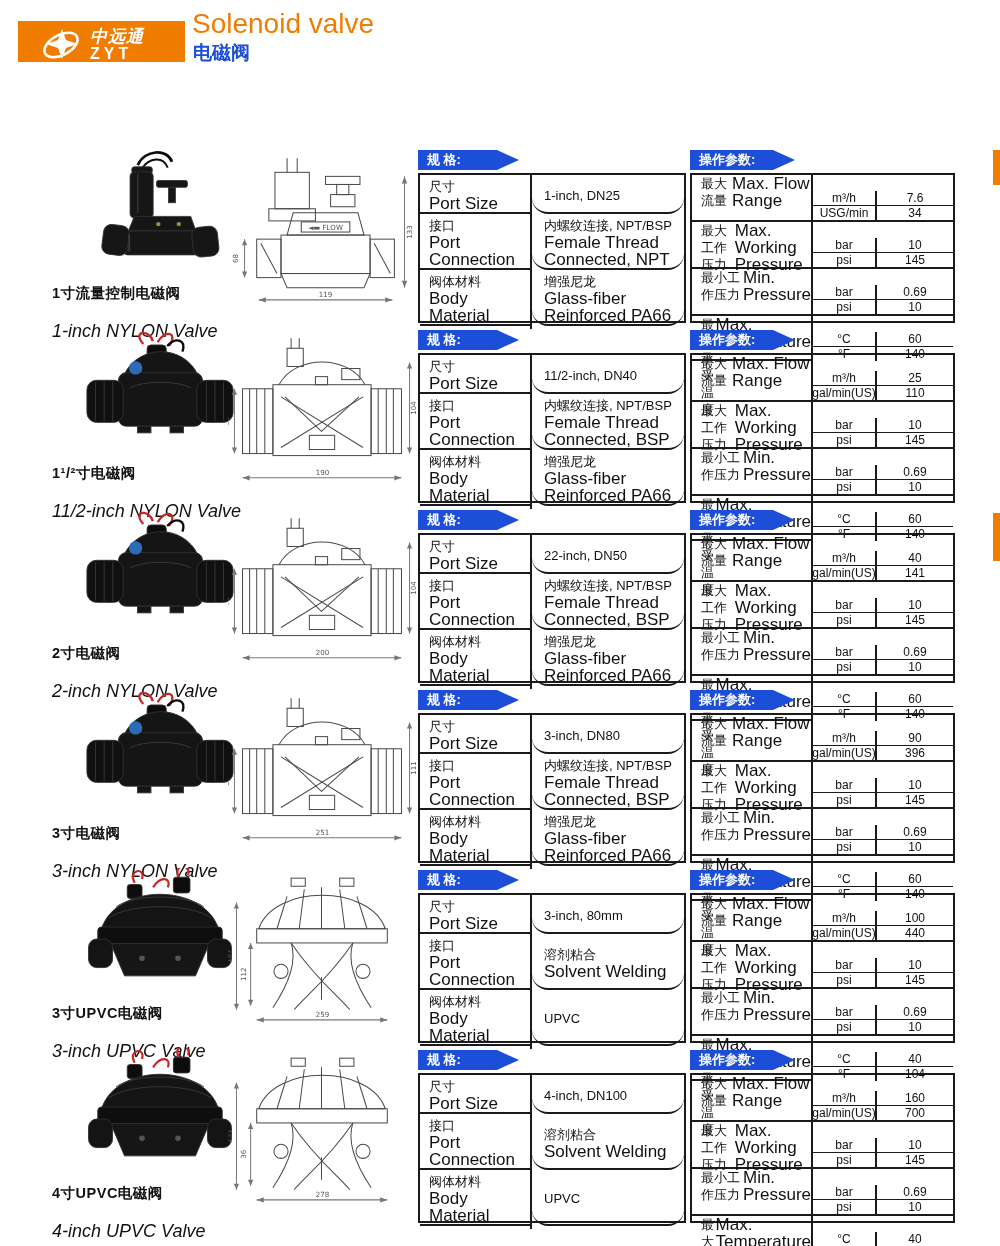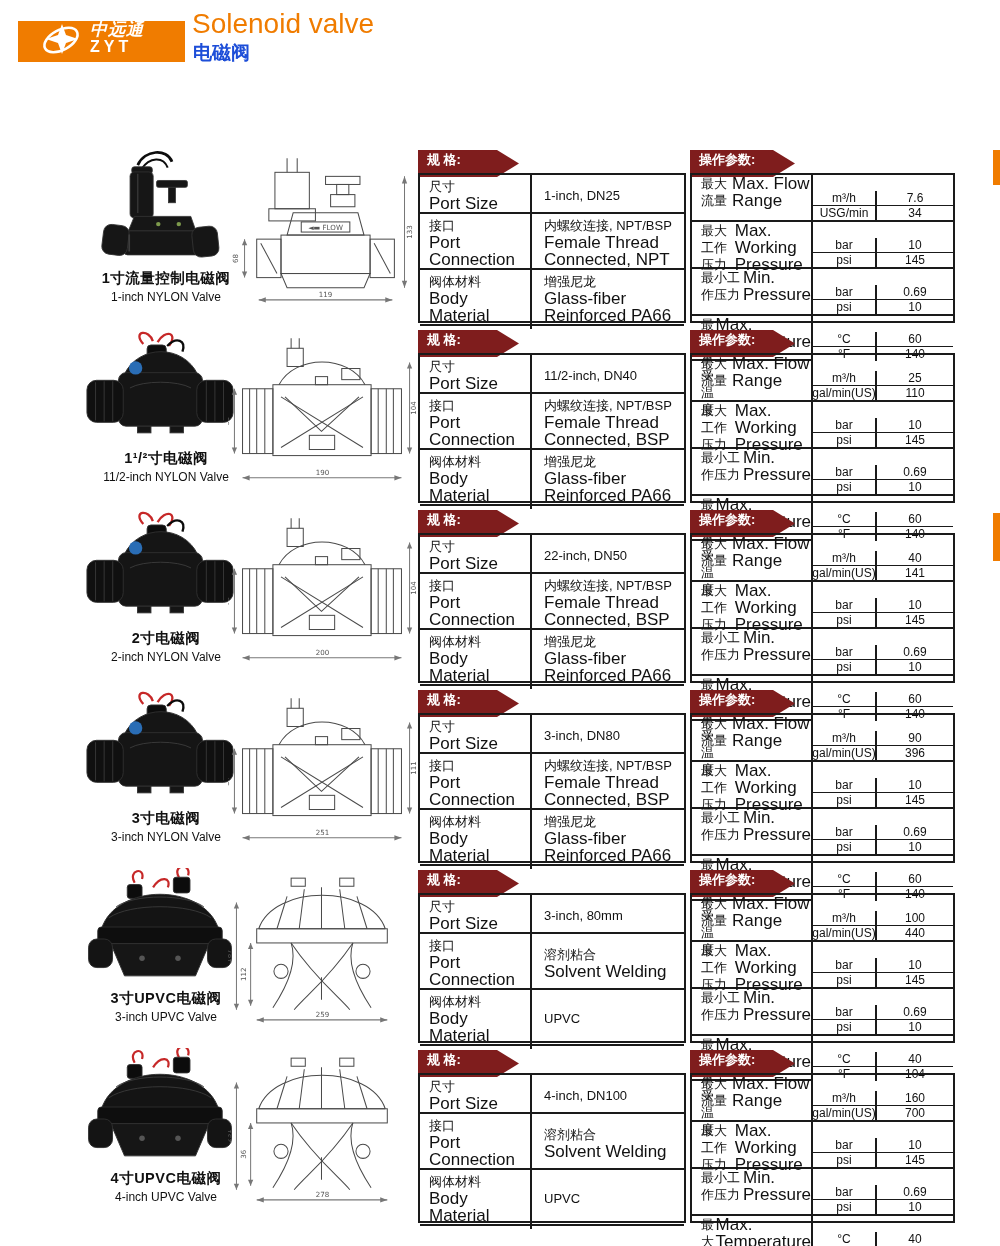--- a/index.html
+++ b/index.html
@@ -1,55 +1,55 @@
 <!DOCTYPE html>
 <html><head>
 <meta charset="utf-8">
 <style>
   html,body{margin:0;padding:0;background:#fff;}
   body{font-family:"Liberation Sans","DejaVu Sans",sans-serif;color:#111;}
   #page{position:relative;width:1000px;height:1246px;background:#fff;overflow:hidden;}
 
   
-  .logo-block{position:absolute;left:18px;top:21px;width:167px;height:41px;background:#F07C00;display:flex;align-items:flex-start;}
+  .logo-block{position:absolute;left:18px;top:21px;width:167px;height:41px;background:#F07C00;display:flex;align-items:flex-end;}
   .logo-star{margin-left:22px;}
   .logo-text{margin-left:6px;color:#fff;line-height:1;}
   .logo-zh{font-size:17px;font-weight:bold;font-style:italic;letter-spacing:1px;}
   .logo-latin{font-size:16px;font-weight:bold;letter-spacing:4px;margin-top:1px;}
   .title-en{position:absolute;left:192px;top:8px;font-size:28px;color:#F07C00;}
   .title-zh{position:absolute;left:193px;top:40px;font-size:19px;font-weight:bold;color:#1d4ed8;}
 
   .edge-tab{position:absolute;right:0;width:7px;background:#F07C00;}
   .edge-tab.t1{top:150px;height:35px;}
   .edge-tab.t2{top:513px;height:48px;}
 
   
   #products{position:absolute;left:0;top:146px;width:1000px;}
   .product{position:relative;height:180px;}
 
   .photo{position:absolute;left:86px;top:2px;width:148px;height:118px;}
   .photo svg{width:100%;height:100%;}
-  .plabel{position:absolute;left:52px;top:123px;width:228px;text-align:center;}
+  .plabel{position:absolute;left:52px;top:138px;width:228px;}
   .plabel-zh{font-size:14.5px;font-weight:bold;letter-spacing:.5px;}
-  .plabel-en{font-size:12px;margin-top:2px;}
+  .plabel-en{font-size:18px;margin-top:18px;font-style:italic;}
 
   .drawing{position:absolute;left:228px;top:0;width:188px;height:164px;}
   .drawing svg{width:100%;height:100%;}
 
-  .banner{position:absolute;top:4px;height:27px;background:#7f1d1d;color:#fff;
+  .banner{position:absolute;top:4px;height:20px;background:#1d4ed8;color:#fff;
     font-size:13px;font-weight:bold;line-height:19px;padding:0 30px 0 9px;
     clip-path:polygon(0 0,calc(100% - 22px) 0,100% 50%,calc(100% - 22px) 100%,0 100%);}
   .spec-banner{left:418px;min-width:62px;}
   .param-banner{left:690px;min-width:66px;}
 
   .spec-table{position:absolute;left:418px;top:27px;width:268px;height:150px;box-sizing:border-box;
     border:2px solid #1a1a1a;display:grid;grid-template-columns:112px 1fr;grid-template-rows:repeat(4,1fr);}
   .s-cell{border-right:2px solid #1a1a1a;border-bottom:2px solid #1a1a1a;padding:3px 0 0 9px;
     display:flex;flex-direction:column;justify-content:center;}
-  .s-val{border-right:none;padding-left:12px;}
+  .s-val{border-right:none;padding-left:12px;border-radius:16px;}
   .spec-table > :nth-last-child(-n+2){border-bottom:none;}
   .cell-zh{font-size:13px;line-height:17px;}
   .cell-en{font-size:17px;line-height:17px;}
 
   .param-table{position:absolute;left:690px;top:27px;width:265px;height:150px;box-sizing:border-box;
     border:2px solid #1a1a1a;display:grid;grid-template-columns:121px 64px 1fr;grid-template-rows:repeat(8,1fr);}
   .p-name{grid-row:span 2;border-right:2px solid #1a1a1a;border-bottom:2px solid #1a1a1a;
     display:flex;flex-direction:row;justify-content:center;padding-left:9px;}
   .p-unit,.p-val{display:flex;align-items:center;justify-content:center;font-size:12px;}
   .p-unit{border-right:2px solid #1a1a1a;}

